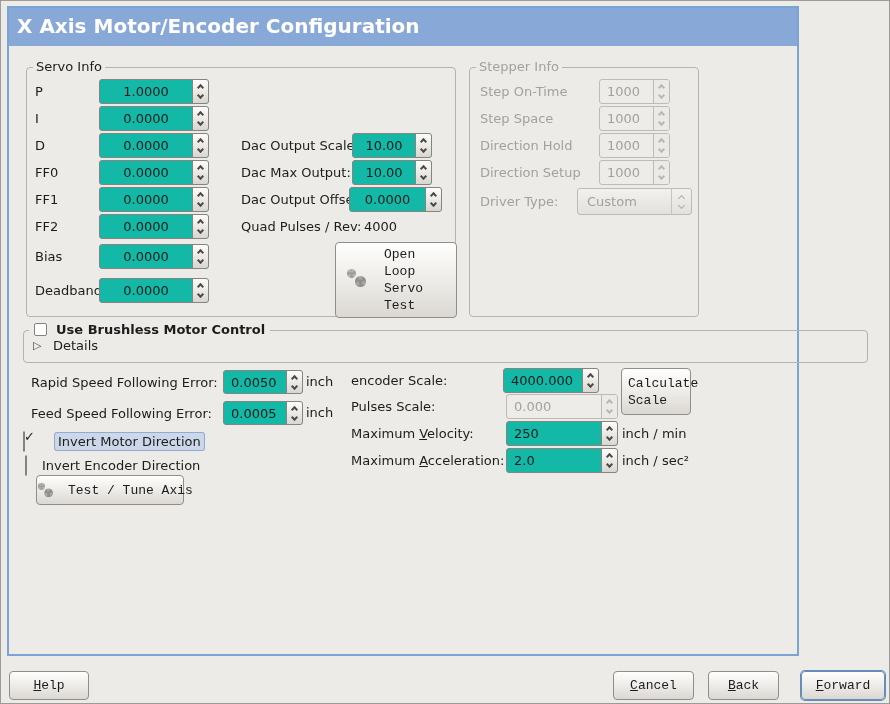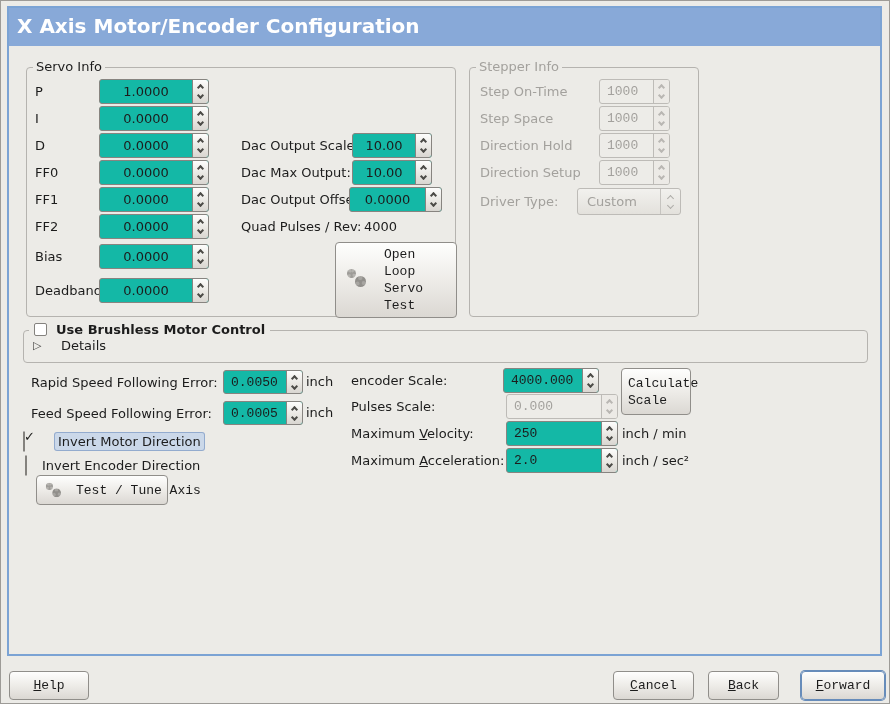--- a/index.html
+++ b/index.html
@@ -4,38 +4,38 @@
 <style>
   * { margin:0; padding:0; box-sizing:border-box; }
   html,body { background:#d8d6d2; }
   body { font-family:"DejaVu Sans","Liberation Sans",sans-serif; }
   .screen{
     position:relative; width:890px; height:704px;
     background:#ecebe7; border:1px solid #9d9b97; overflow:hidden;
   }
   .abs{ position:absolute; }
   
-  .panel{ position:absolute; left:6px; top:5px; width:875px; height:650px;
+  .panel{ position:absolute; left:6px; top:5px; width:792px; height:650px;
           border:2px solid #7ba3d4; }
   .titlebar{ height:38px; background:#88a9d8; }
   .titlebar h1{ font-size:20px; font-weight:bold; color:#ffffff; padding:6px 0 0 8px; white-space:nowrap; }
   
   .frame{ position:absolute; border:1px solid #b5b3af; border-radius:4px; }
   .legend{ position:absolute; top:-9px; background:#ecebe7; padding:0 3px; font-size:13px; color:#1c1c1c; white-space:nowrap; }
   .legend.dis{ color:#a3a19d; }
   
   .lbl{ position:absolute; font-size:13px; color:#1c1c1c; line-height:25px; white-space:nowrap; }
   .lbl.dis{ color:#a3a19d; }
   .mn{ text-decoration:underline; }
   
   .spinbox{ position:absolute; height:25px; display:flex; background:#14b8a6;
             border:1px solid #878480; border-radius:3px; overflow:hidden; }
   .sb-entry{ flex:1; font-size:13px; color:#1c1c1c; display:flex; align-items:center; }
   .sb-entry.c{ justify-content:center; }
-  .sb-entry.l{ justify-content:flex-start; padding-left:7px;font-family:Liberation Mono, monospace; }
+  .sb-entry.l{ justify-content:flex-start; padding-left:7px; }
   .sb-btns{ width:16px; border-left:1px solid #878480;
             background:linear-gradient(#fdfdfc,#e8e6e1 60%,#d9d6d1);
             display:flex; flex-direction:column; align-items:center; justify-content:center; gap:3px; }
   .cu{ width:5px; height:5px; border-left:2px solid #4c4b47; border-top:2px solid #4c4b47; transform:rotate(45deg); }
   .cd{ width:5px; height:5px; border-right:2px solid #4c4b47; border-bottom:2px solid #4c4b47; transform:rotate(45deg); }
   .spinbox.dis{ border-color:#bdbbb7; background:#edece8; }
   .spinbox.dis .sb-entry{ color:#a3a19d; }
   .spinbox.dis .sb-btns{ border-left-color:#bdbbb7; background:#eceae6; }
   .spinbox.dis .cu{ border-color:#b9b7b3; }
   .spinbox.dis .cd{ border-color:#b9b7b3; }
@@ -222,37 +222,37 @@
     </div>
     <div class="spinbox dis" style="left:129px;top:92px;width:71px;">
       <span class="sb-entry l">1000</span>
       <span class="sb-btns">
           <i class="cu"></i>
           <i class="cd"></i>
         </span>
     </div>
 
     <span class="lbl dis" style="left:10px;top:120px;line-height:27px;">Driver Type:</span>
-    <div class="combo" style="left:107px;top:120px;width:104px;justify-content:center;">
+    <div class="combo" style="left:107px;top:120px;width:115px;justify-content:center;">
       <span class="txt">Custom</span>
       <span class="arr">
           <i class="cu"></i>
           <i class="cd"></i>
         </span>
     </div>
   </div>
 
   
   <div class="frame" style="left:22px;top:329px;width:845px;height:33px;">
     <span class="legend" style="left:5px;display:flex;align-items:center;gap:9px;padding:0 5px;">
       <span class="cb"></span>
       <b>Use Brushless Motor Control</b>
     </span>
     <span class="tri abs" style="left:9px;top:2px;">▷</span>
-    <span class="lbl" style="left:29px;top:2px;margin-left:8px;">Details</span>
+    <span class="lbl" style="left:29px;top:2px;">Details</span>
   </div>
 
   
   <span class="lbl" style="left:30px;top:369px;">Rapid Speed Following Error:</span>
   <div class="spinbox" style="left:222px;top:369px;width:80px;height:24px;">
     <span class="sb-entry l">0.0050</span>
     <span class="sb-btns">
         <i class="cu"></i>
         <i class="cd"></i>
       </span>
@@ -314,21 +314,21 @@
   </div>
   <span class="lbl" style="left:621px;top:447px;">inch / sec²</span>
 
   
   <span class="cb checked abs" style="left:22px;top:431px;"></span>
   <span class="lbl" style="left:38px;top:428px;padding-left:16px;"><span class="focus-label" style="display:inline-block;">Invert Motor Direction</span></span>
 
   <span class="cb abs" style="left:22px;top:455px;"></span>
   <span class="lbl" style="left:41px;top:452px;">Invert Encoder Direction</span>
 
-  <div class="btn" style="left:35px;top:474px;width:132px;height:30px;gap:7px;justify-content:flex-start;padding-left:8px;text-align:center;">
+  <div class="btn" style="left:35px;top:474px;width:148px;height:30px;gap:7px;justify-content:flex-start;padding-left:0;text-align:center;">
     <span class="gears sm" style="width:24px;height:24px;">
         <i class="g1"></i>
         <i class="g2"></i>
       </span>
     <span>Test / Tune Axis</span>
   </div>
 
   
   <div class="btn" style="left:8px;top:670px;width:80px;height:29px;">
     <span class="mn">H</span>

